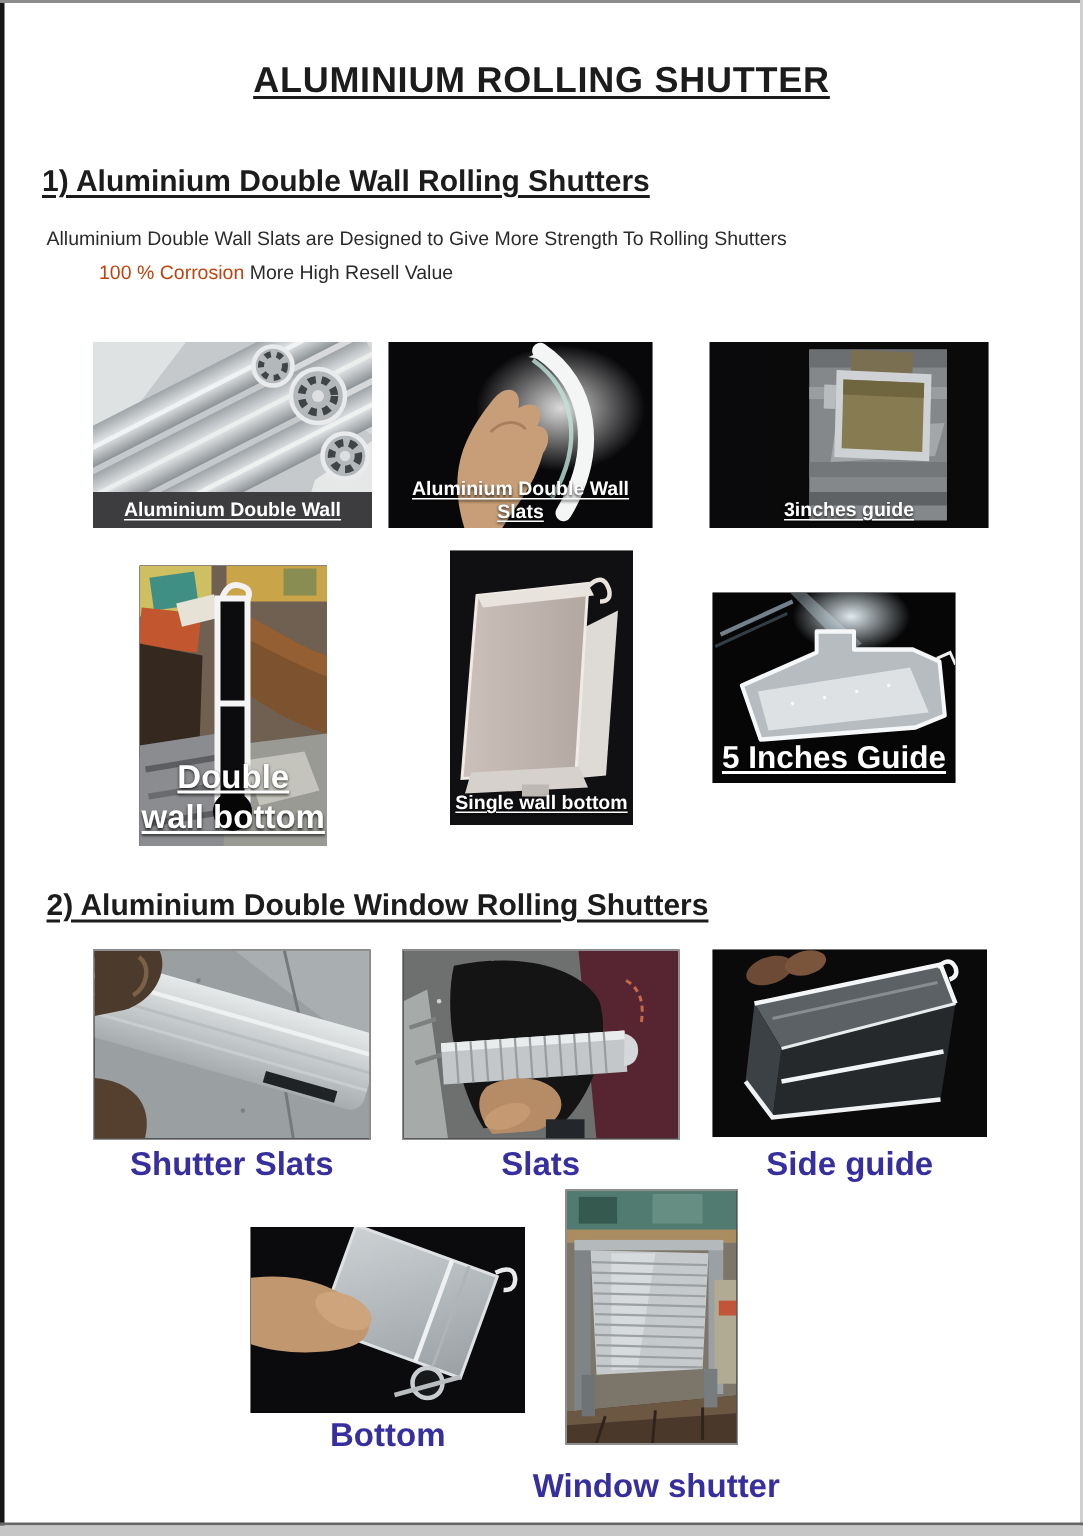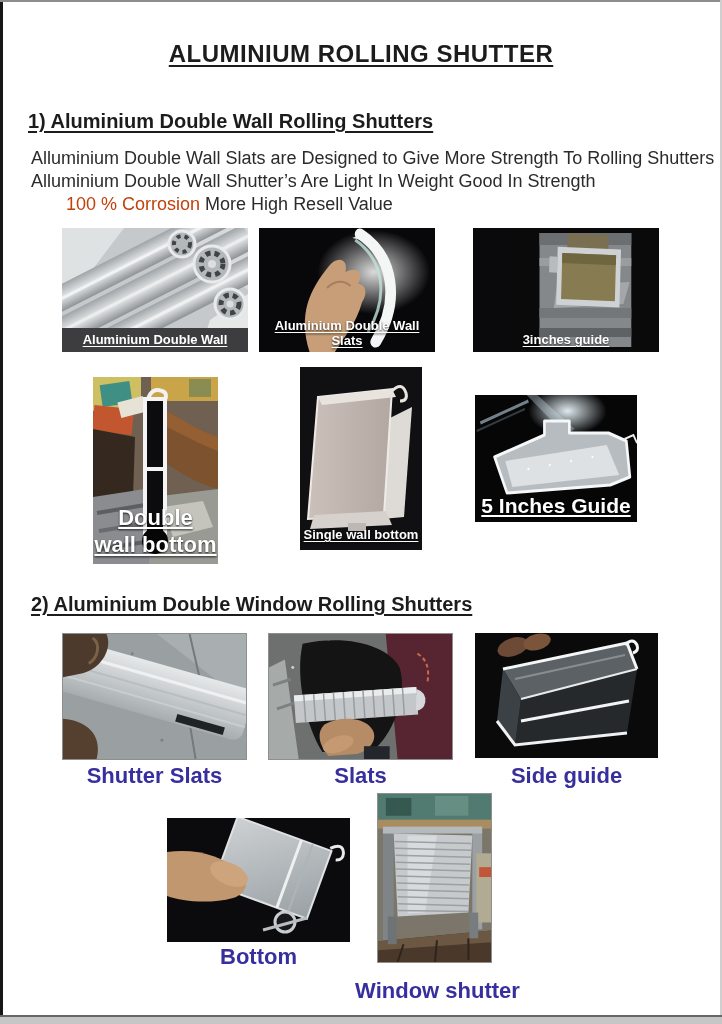--- a/index.html
+++ b/index.html
@@ -5,21 +5,21 @@
   html,body{margin:0;padding:0;background:#ffffff;}
   .page{
     position:relative;width:722px;height:1024px;background:#ffffff;overflow:hidden;
     font-family:"Liberation Sans","DejaVu Sans",sans-serif;color:#1c1c1c;
   }
   .abs{position:absolute;}
   .page-title{top:40px;left:0;width:722px;text-align:center;font-size:24px;font-weight:bold;letter-spacing:.5px;}
   .page-title span{text-decoration:underline;text-underline-offset:3px;}
   .sec-heading{font-size:20px;font-weight:bold;}
   .sec-heading span{text-decoration:underline;text-underline-offset:3px;}
-  .intro{left:31px;top:147px;font-size:18px;line-height:23px;color:#2b2b2b;}
+  .intro{left:31px;top:147px;font-size:13px;line-height:23px;color:#2b2b2b;}
   .intro .b{font-weight:normal;color:#c2410c;margin-left:35px;}
   .photo{position:absolute;overflow:hidden;background:#0a0a0c;}
   .photo svg{display:block;width:100%;height:100%;}
   .lightframe{border:1px solid #8f8f8f;box-sizing:border-box;}
   .cap-bar{position:absolute;left:0;right:0;bottom:0;height:24px;background:#3d3d3f;
     color:#fff;font-weight:bold;font-size:13px;line-height:24px;text-align:center;}
   .cap-on{position:absolute;left:0;right:0;color:#fff;font-weight:bold;text-align:center;
     text-shadow:0 1px 2px rgba(0,0,0,.8);}
   .cap-on span,.cap-bar span{text-decoration:underline;text-underline-offset:2px;}
   .cap-sm{font-size:13px;}
@@ -38,21 +38,20 @@
   <div class="border" style="left:720px;top:0;width:2px;height:1024px;background:#cfcfcf;"></div>
   <div class="border" style="left:0;top:1015px;width:722px;height:2px;background:#676767;"></div>
   <div class="border" style="left:0;top:1017px;width:722px;height:7px;background:#c6c6c6;"></div>
 
   <div class="abs page-title"><span>ALUMINIUM ROLLING SHUTTER</span></div>
 
   <div class="abs sec-heading" style="left:28px;top:110px;"><span>1) Aluminium Double Wall Rolling Shutters</span></div>
 
   <div class="abs intro">
     <div>Alluminium Double Wall Slats are Designed to Give More Strength To Rolling Shutters</div>
-    <div>Alluminium Double Wall Shutter’s Are Light In Weight Good In Strength</div>
     <div><span class="b">100 % Corrosion</span> <span>More High Resell Value</span></div>
   </div>
 
   <figure class="photo" style="left:62px;top:228px;width:186px;height:124px;margin:0;">
     <svg viewBox="0 0 186 124" preserveAspectRatio="none">
       <defs>
         <linearGradient id="g1" x1="0" y1="0" x2="0" y2="1">
           <stop offset="0" stop-color="#9fa4a8"></stop>
             <stop offset=".5" stop-color="#e3e6e7"></stop>
             <stop offset="1" stop-color="#8d9296"></stop>

